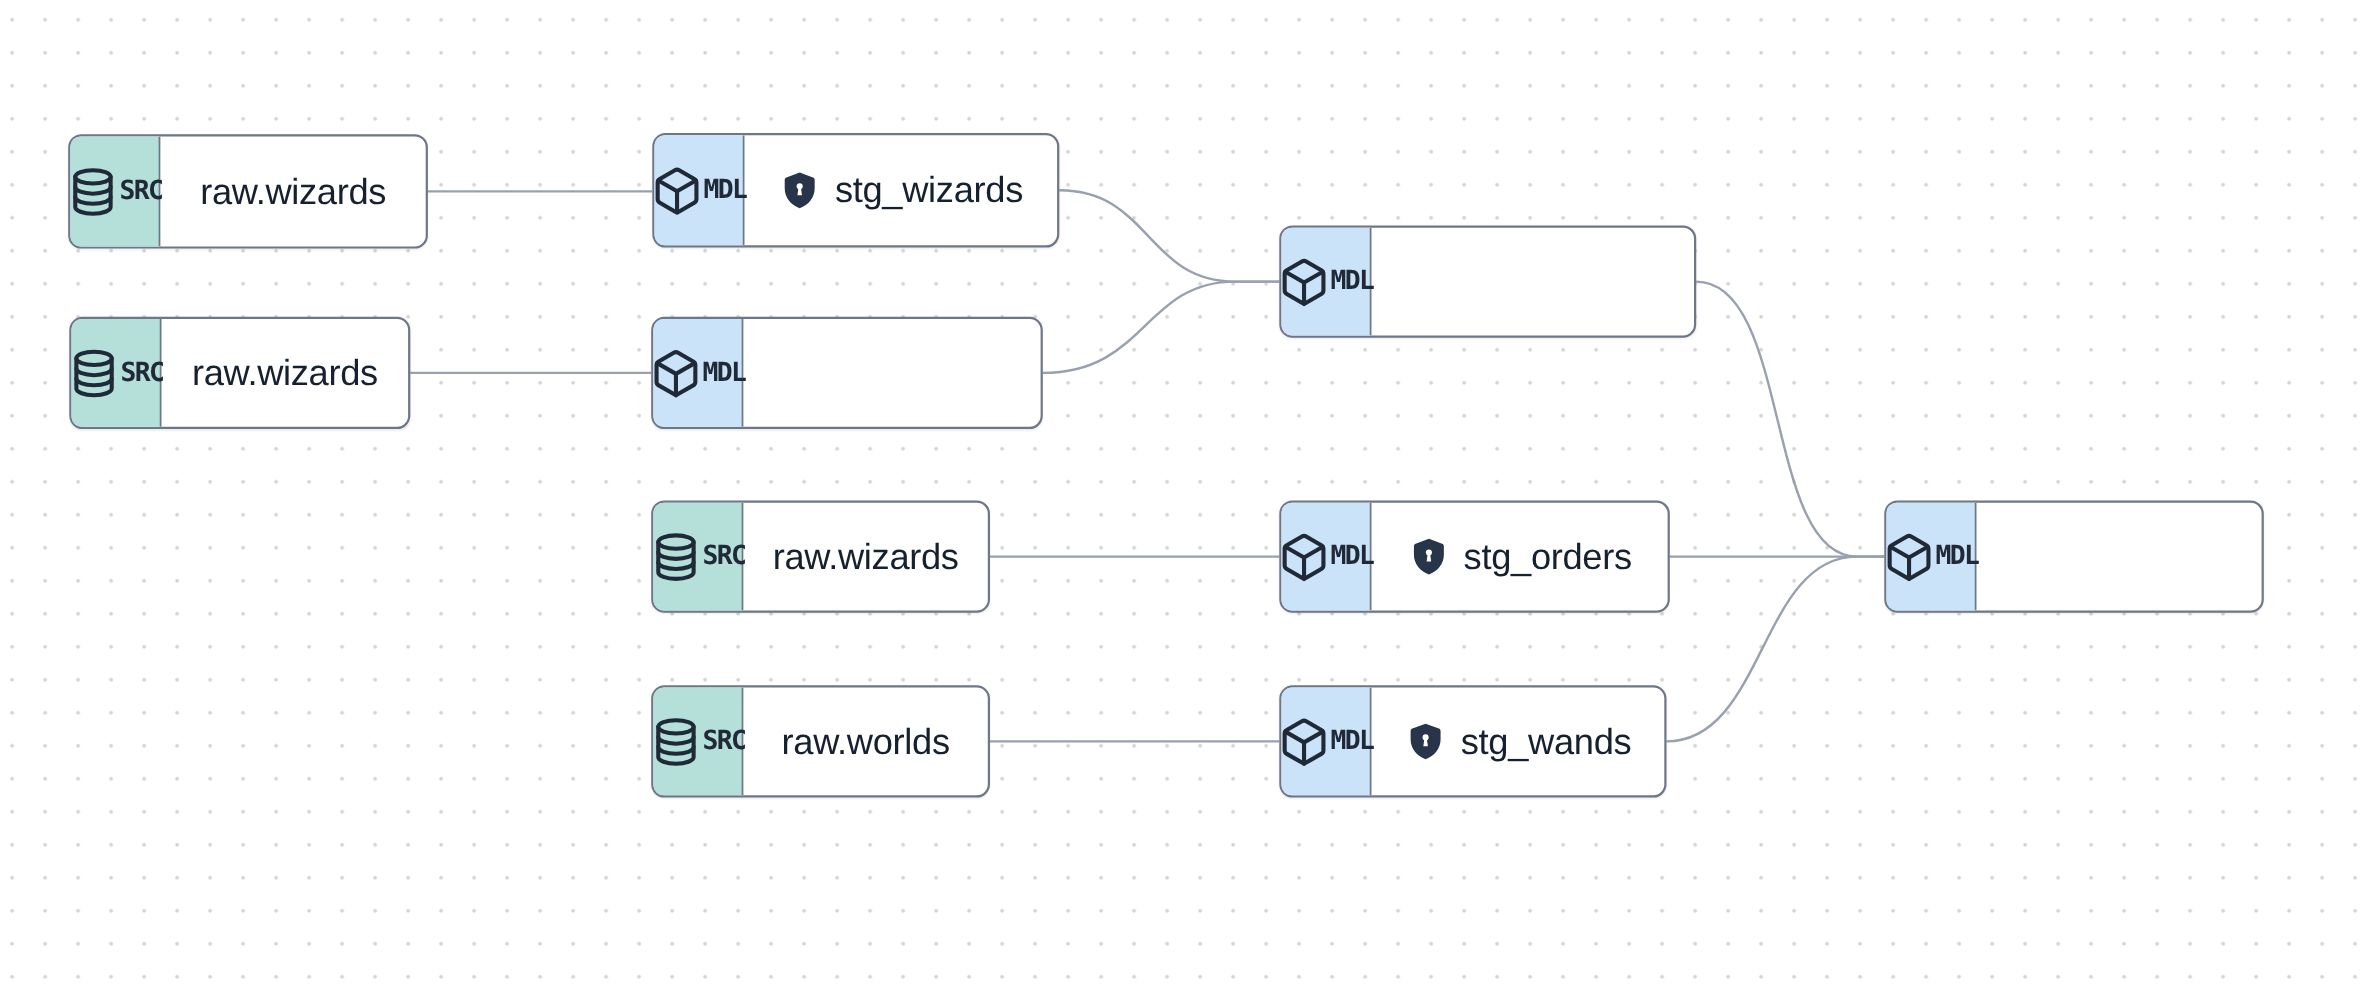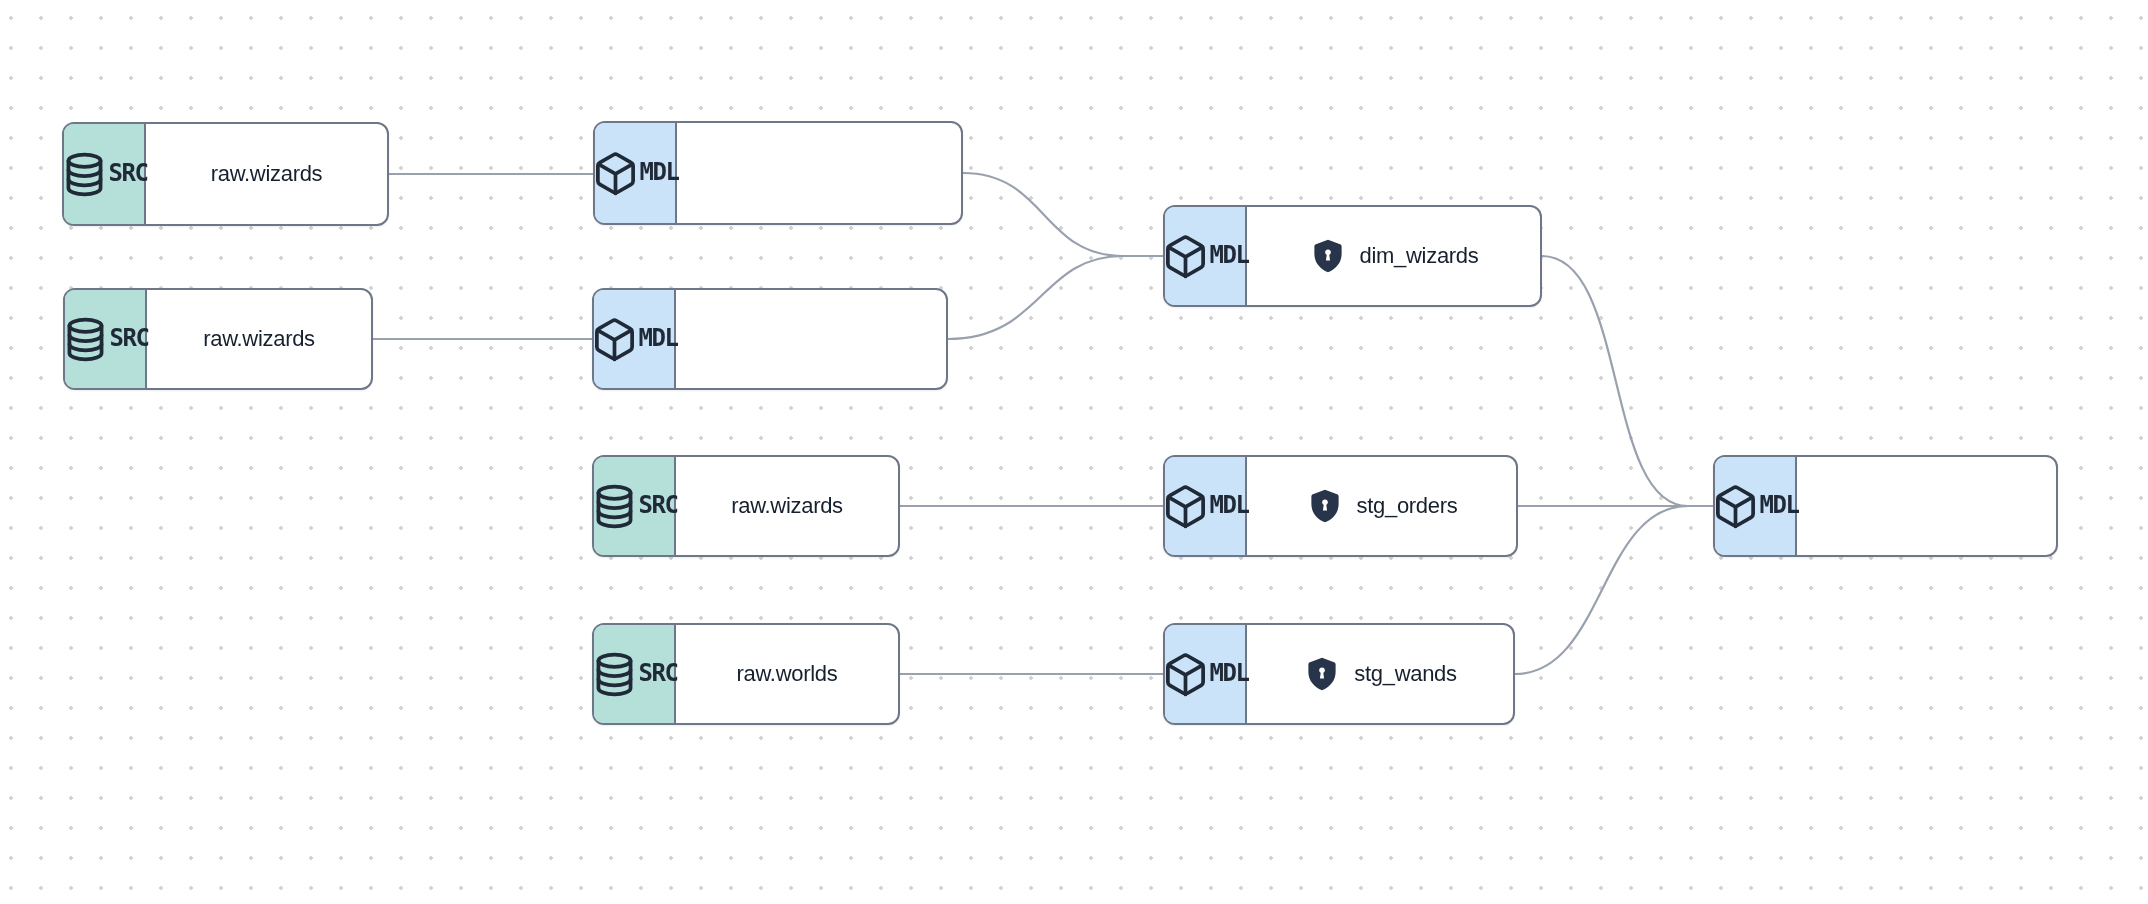--- a/index.html
+++ b/index.html
@@ -32,21 +32,21 @@
     font-family:"DejaVu Sans Mono",monospace;font-size:24px;font-weight:600;
     color:#1f2937;letter-spacing:-1.5px;line-height:1;margin-bottom:3px;
   }
   .body{
     flex:1;display:flex;align-items:center;justify-content:center;
     gap:13px;padding:0 14px;min-width:0;
   }
   .shield{display:flex;align-items:center;}
   .shield svg{width:38px;height:38px;}
   .title{
-    font-size:22px;color:#16202e;white-space:nowrap;letter-spacing:-.3px;
+    font-size:33px;color:#16202e;white-space:nowrap;letter-spacing:-.3px;
   }
 </style>
 </head>
 <body>
 
 <div id="canvas">
   <svg id="edge-layer" viewBox="0 0 2148 904" xmlns="http://www.w3.org/2000/svg">
       <path d="M 389 174 L 593 174"></path>
       <path d="M 373 339 L 592 339"></path>
       <path d="M 963 173 C 1046 173 1042 256 1123 256 L 1163 256"></path>
@@ -81,73 +81,73 @@
 
       <span class="glyph">
         <svg viewBox="0 0 24 24">
           <path d="M21 8.2a2 2 0 0 0-1-1.73l-7-4.05a2 2 0 0 0-2 0l-7 4.05a2 2 0 0 0-1 1.73v7.6a2 2 0 0 0 1 1.73l7 4.05a2 2 0 0 0 2 0l7-4.05a2 2 0 0 0 1-1.73Z"></path>
           <path d="m3.3 7.2 8.7 5 8.7-5"></path>
           <path d="M12 22.2V12.2"></path>
         </svg>
       </span>
       <span class="badge-label">MDL</span>
     </div>
-  </div>
-      <div class="node" style="left: 63px; top: 288px; width: 310px; height: 102px;">
-    <div class="badge" style="background: rgb(181, 223, 217);">
-      <span class="glyph">
-        <svg viewBox="0 0 24 24">
-          <ellipse cx="12" cy="5" rx="8.2" ry="3.1"></ellipse>
-          <path d="M3.8 5v14c0 1.7 3.7 3.1 8.2 3.1s8.2-1.4 8.2-3.1V5"></path>
-          <path d="M3.8 9.7c0 1.7 3.7 3.1 8.2 3.1s8.2-1.4 8.2-3.1"></path>
-          <path d="M3.8 14.4c0 1.7 3.7 3.1 8.2 3.1s8.2-1.4 8.2-3.1"></path>
-        </svg>
-      </span>
-
-      <span class="badge-label">SRC</span>
-    </div>
-    <div class="body">
-
-      <span class="title">raw.wizards</span>
-    </div>
-  </div>
-      <div class="node" style="left: 592px; top: 288px; width: 356px; height: 102px;">
-    <div class="badge" style="background: rgb(203, 227, 248);">
-
-      <span class="glyph">
-        <svg viewBox="0 0 24 24">
-          <path d="M21 8.2a2 2 0 0 0-1-1.73l-7-4.05a2 2 0 0 0-2 0l-7 4.05a2 2 0 0 0-1 1.73v7.6a2 2 0 0 0 1 1.73l7 4.05a2 2 0 0 0 2 0l7-4.05a2 2 0 0 0 1-1.73Z"></path>
-          <path d="m3.3 7.2 8.7 5 8.7-5"></path>
-          <path d="M12 22.2V12.2"></path>
-        </svg>
-      </span>
-      <span class="badge-label">MDL</span>
-    </div>
-  </div>
-      <div class="node" style="left: 1163px; top: 205px; width: 379px; height: 102px;">
-    <div class="badge" style="background: rgb(203, 227, 248);">
-
-      <span class="glyph">
-        <svg viewBox="0 0 24 24">
-          <path d="M21 8.2a2 2 0 0 0-1-1.73l-7-4.05a2 2 0 0 0-2 0l-7 4.05a2 2 0 0 0-1 1.73v7.6a2 2 0 0 0 1 1.73l7 4.05a2 2 0 0 0 2 0l7-4.05a2 2 0 0 0 1-1.73Z"></path>
-          <path d="m3.3 7.2 8.7 5 8.7-5"></path>
-          <path d="M12 22.2V12.2"></path>
-        </svg>
-      </span>
-      <span class="badge-label">MDL</span>
-    </div>
     <div class="body">
       <span class="shield">
         <svg viewBox="0 0 24 24">
           <path fill="#28344a" d="M12 1.8 19.6 4.6 C20.2 4.8 20.6 5.35 20.6 6 V10.8 C20.6 16.1 17.1 20.4 12 22.3 C6.9 20.4 3.4 16.1 3.4 10.8 V6 C3.4 5.35 3.8 4.8 4.4 4.6 Z"></path>
           <circle fill="#ffffff" cx="12" cy="9.7" r="1.75"></circle>
           <path fill="#ffffff" d="M11.25 10.8 h1.5 l0.55 4 h-2.6 Z"></path>
         </svg>
       </span>
-      <span class="title">dim_wizards</span>
+      <span class="title">stg_wizards</span>
+    </div>
+  </div>
+      <div class="node" style="left: 63px; top: 288px; width: 310px; height: 102px;">
+    <div class="badge" style="background: rgb(181, 223, 217);">
+      <span class="glyph">
+        <svg viewBox="0 0 24 24">
+          <ellipse cx="12" cy="5" rx="8.2" ry="3.1"></ellipse>
+          <path d="M3.8 5v14c0 1.7 3.7 3.1 8.2 3.1s8.2-1.4 8.2-3.1V5"></path>
+          <path d="M3.8 9.7c0 1.7 3.7 3.1 8.2 3.1s8.2-1.4 8.2-3.1"></path>
+          <path d="M3.8 14.4c0 1.7 3.7 3.1 8.2 3.1s8.2-1.4 8.2-3.1"></path>
+        </svg>
+      </span>
+
+      <span class="badge-label">SRC</span>
+    </div>
+    <div class="body">
+
+      <span class="title">raw.wizards</span>
+    </div>
+  </div>
+      <div class="node" style="left: 592px; top: 288px; width: 356px; height: 102px;">
+    <div class="badge" style="background: rgb(203, 227, 248);">
+
+      <span class="glyph">
+        <svg viewBox="0 0 24 24">
+          <path d="M21 8.2a2 2 0 0 0-1-1.73l-7-4.05a2 2 0 0 0-2 0l-7 4.05a2 2 0 0 0-1 1.73v7.6a2 2 0 0 0 1 1.73l7 4.05a2 2 0 0 0 2 0l7-4.05a2 2 0 0 0 1-1.73Z"></path>
+          <path d="m3.3 7.2 8.7 5 8.7-5"></path>
+          <path d="M12 22.2V12.2"></path>
+        </svg>
+      </span>
+      <span class="badge-label">MDL</span>
+    </div>
+  </div>
+      <div class="node" style="left: 1163px; top: 205px; width: 379px; height: 102px;">
+    <div class="badge" style="background: rgb(203, 227, 248);">
+
+      <span class="glyph">
+        <svg viewBox="0 0 24 24">
+          <path d="M21 8.2a2 2 0 0 0-1-1.73l-7-4.05a2 2 0 0 0-2 0l-7 4.05a2 2 0 0 0-1 1.73v7.6a2 2 0 0 0 1 1.73l7 4.05a2 2 0 0 0 2 0l7-4.05a2 2 0 0 0 1-1.73Z"></path>
+          <path d="m3.3 7.2 8.7 5 8.7-5"></path>
+          <path d="M12 22.2V12.2"></path>
+        </svg>
+      </span>
+      <span class="badge-label">MDL</span>
     </div>
   </div>
       <div class="node" style="left: 592px; top: 455px; width: 308px; height: 102px;">
     <div class="badge" style="background: rgb(181, 223, 217);">
       <span class="glyph">
         <svg viewBox="0 0 24 24">
           <ellipse cx="12" cy="5" rx="8.2" ry="3.1"></ellipse>
           <path d="M3.8 5v14c0 1.7 3.7 3.1 8.2 3.1s8.2-1.4 8.2-3.1V5"></path>
           <path d="M3.8 9.7c0 1.7 3.7 3.1 8.2 3.1s8.2-1.4 8.2-3.1"></path>
           <path d="M3.8 14.4c0 1.7 3.7 3.1 8.2 3.1s8.2-1.4 8.2-3.1"></path>

